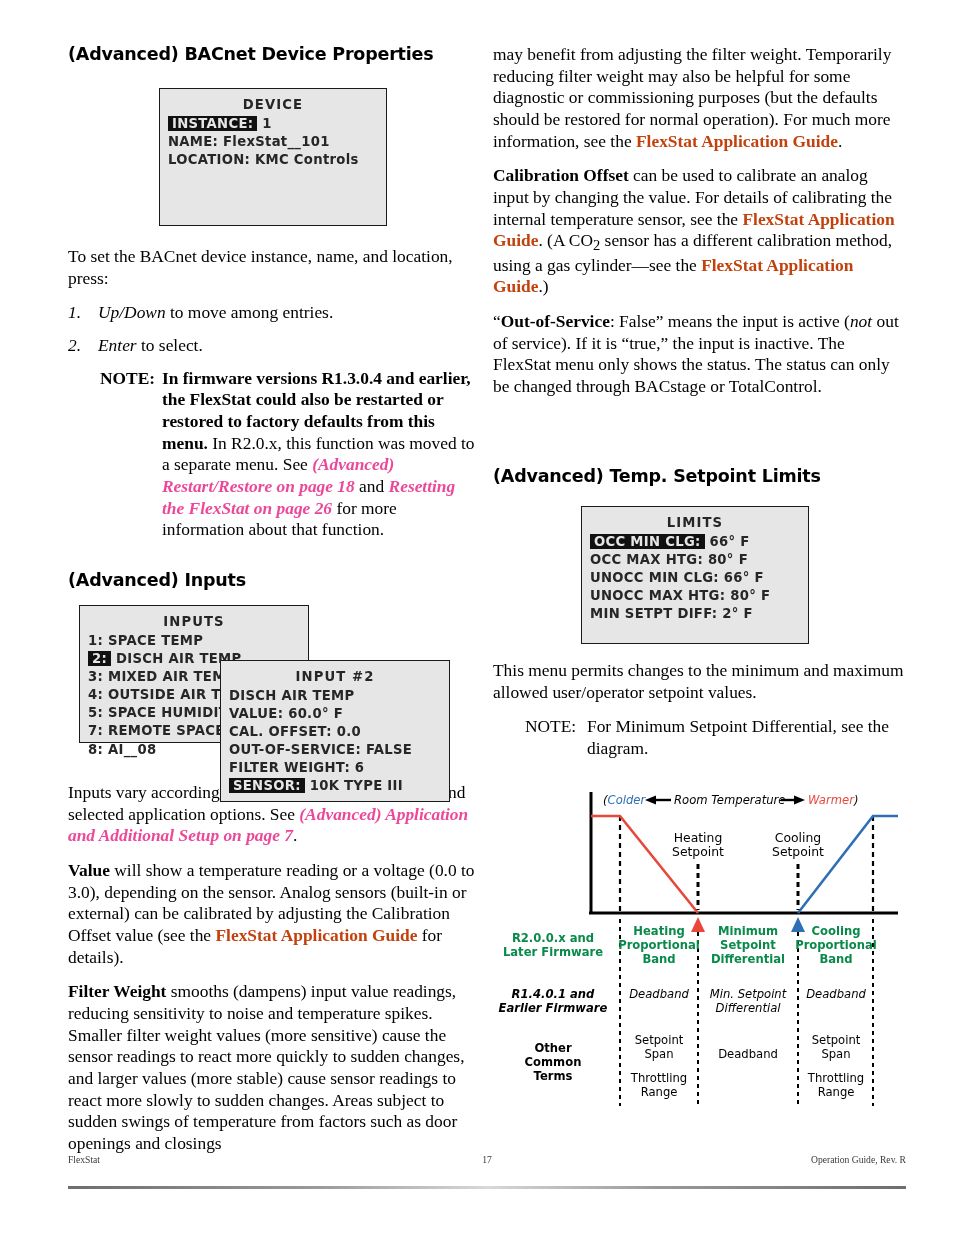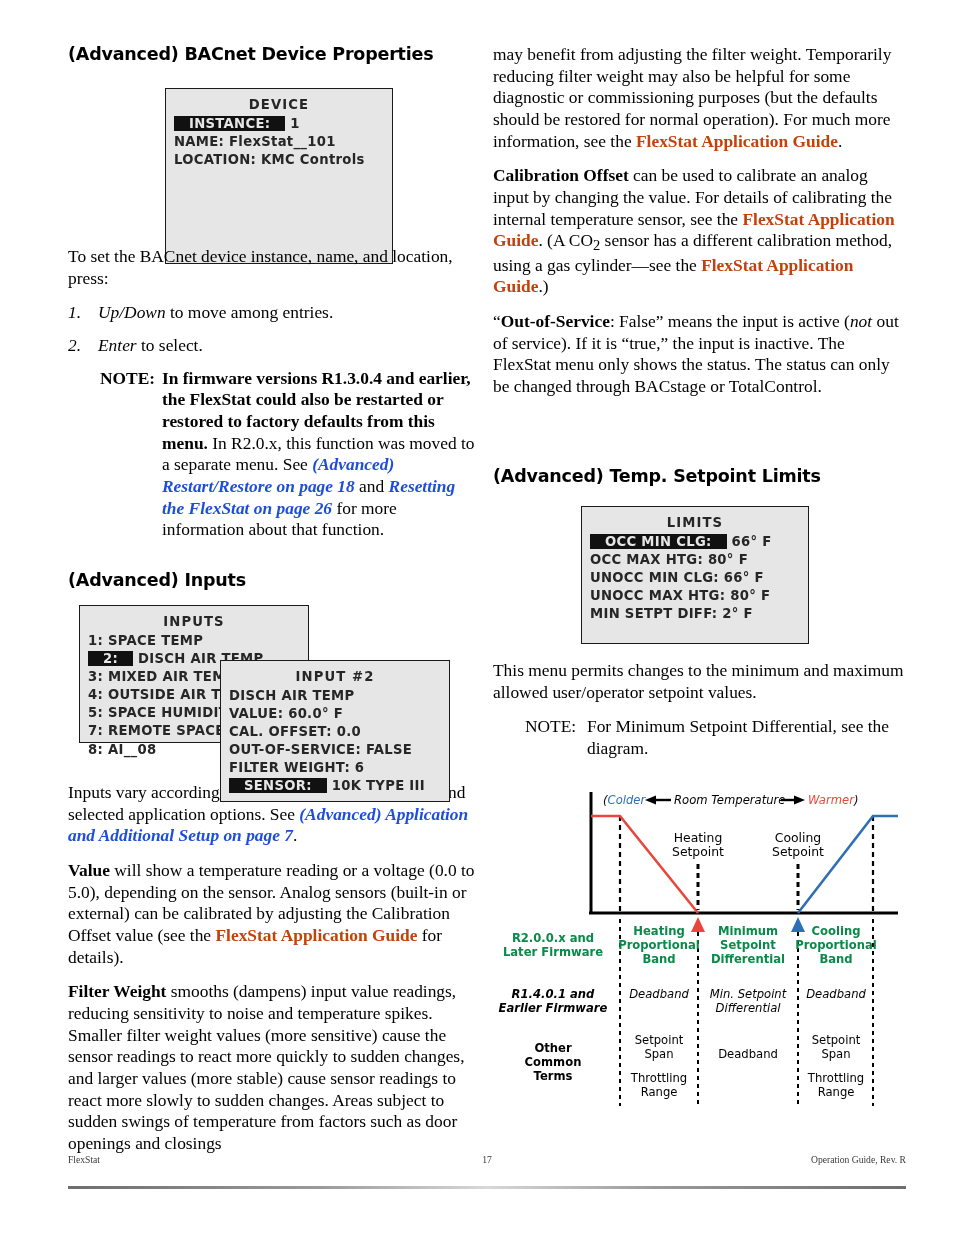--- a/index.html
+++ b/index.html
@@ -26,21 +26,21 @@
   }
 
   p.body{
     font-size:17.4px;
     line-height:1.245;
     margin:0 0 13px 0;
     text-align:left;
   }
 
   .link{color:#c2410c;font-weight:bold;}
-  .link-i{color:#1d4ed8;font-style:italic;font-weight:bold;}
+  .link-i{color:#ec4899;font-style:italic;font-weight:bold;}
   b.run{font-weight:bold;}
   i.run{font-style:italic;}
 
   
   .olist{margin:0 0 6px 0;}
   .oitem{display:flex;font-size:17.4px;line-height:1.245;margin-bottom:11px;}
   .oitem .num{width:30px;flex:0 0 30px;font-style:italic;}
   .oitem .txt{flex:1;}
 
   
@@ -57,24 +57,24 @@
     font-weight:bold;
     font-size:13.2px;
     letter-spacing:0.3px;
     color:#262626;
     box-sizing:border-box;
     padding:7px 8px 6px 8px;
     line-height:1.37;
   }
   .lcd .title{text-align:center;margin-bottom:1px;letter-spacing:1.1px;}
   .lcd .row{white-space:nowrap;overflow:hidden;}
-  .inv{background:#111;color:#e6e6e6;padding:0 15px;}
+  .inv{background:#111;color:#e6e6e6;padding:0 4px;}
 
   #device-panel{
-    position:absolute;left:165px;top:88px;width:228px;height:176px;
+    position:absolute;left:159px;top:88px;width:228px;height:138px;
   }
   #inputs-panel{
     position:absolute;left:79px;top:605px;width:230px;height:138px;z-index:1;
   }
   #input2-panel{
     position:absolute;left:220px;top:660px;width:230px;height:142px;z-index:2;
   }
   #limits-panel{
     position:absolute;left:581px;top:506px;width:228px;height:138px;
   }
@@ -158,21 +158,21 @@
     <div class="row"><span>VALUE:</span> <span>60.0° F</span></div>
     <div class="row"><span>CAL. OFFSET:</span> <span>0.0</span></div>
     <div class="row"><span>OUT-OF-SERVICE:</span> <span>FALSE</span></div>
     <div class="row"><span>FILTER WEIGHT:</span> <span>6</span></div>
     <div class="row"><span class="inv">SENSOR:</span> <span>10K TYPE III</span></div>
   </div>
 
   <div style="position:absolute;left:68px;top:782px;width:412px;">
     <p class="body"><span>Inputs vary according to model, selected application, and selected application options. See </span><span class="link-i">(Advanced) Application and Additional Setup on page 7</span><span>.</span></p>
 
-    <p class="body"><b class="run">Value</b><span> will show a temperature reading or a voltage (0.0 to 5.0), depending on the sensor. Analog sensors (built-in or external) can be calibrated by adjusting the Calibration Offset value (see the </span><span class="link">FlexStat Application Guide</span><span> for details).</span></p>
+    <p class="body"><b class="run">Value</b><span> will show a temperature reading or a voltage (0.0 to 3.0), depending on the sensor. Analog sensors (built-in or external) can be calibrated by adjusting the Calibration Offset value (see the </span><span class="link">FlexStat Application Guide</span><span> for details).</span></p>
 
     <p class="body"><b class="run">Filter Weight</b><span> smooths (dampens) input value readings, reducing sensitivity to noise and temperature spikes. Smaller filter weight values (more sensitive) cause the sensor readings to react more quickly to sudden changes, and larger values (more stable) cause sensor readings to react more slowly to sudden changes. Areas subject to sudden swings of temperature from factors such as door openings and closings</span></p>
   </div>
 
   <div class="col col-right">
     <p class="body"><span>may benefit from adjusting the filter weight. Temporarily reducing filter weight may also be helpful for some diagnostic or commissioning purposes (but the defaults should be restored for normal operation). For much more information, see the </span><span class="link">FlexStat Application Guide</span><span>.</span></p>
 
     <p class="body"><b class="run">Calibration Offset</b><span> can be used to calibrate an analog input by changing the value. For details of calibrating the internal temperature sensor, see the </span><span class="link">FlexStat Application Guide</span><span>. (A CO</span><sub>2</sub><span> sensor has a different calibration method, using a gas cylinder—see the </span><span class="link">FlexStat Application Guide</span><span>.)</span></p>
 
     <p class="body"><span>“</span><b class="run">Out-of-Service</b><span>: False” means the input is active (</span><i class="run">not</i><span> out of service). If it is “true,” the input is inactive. The FlexStat menu only shows the status. The status can only be changed through BACstage or TotalControl.</span></p>

